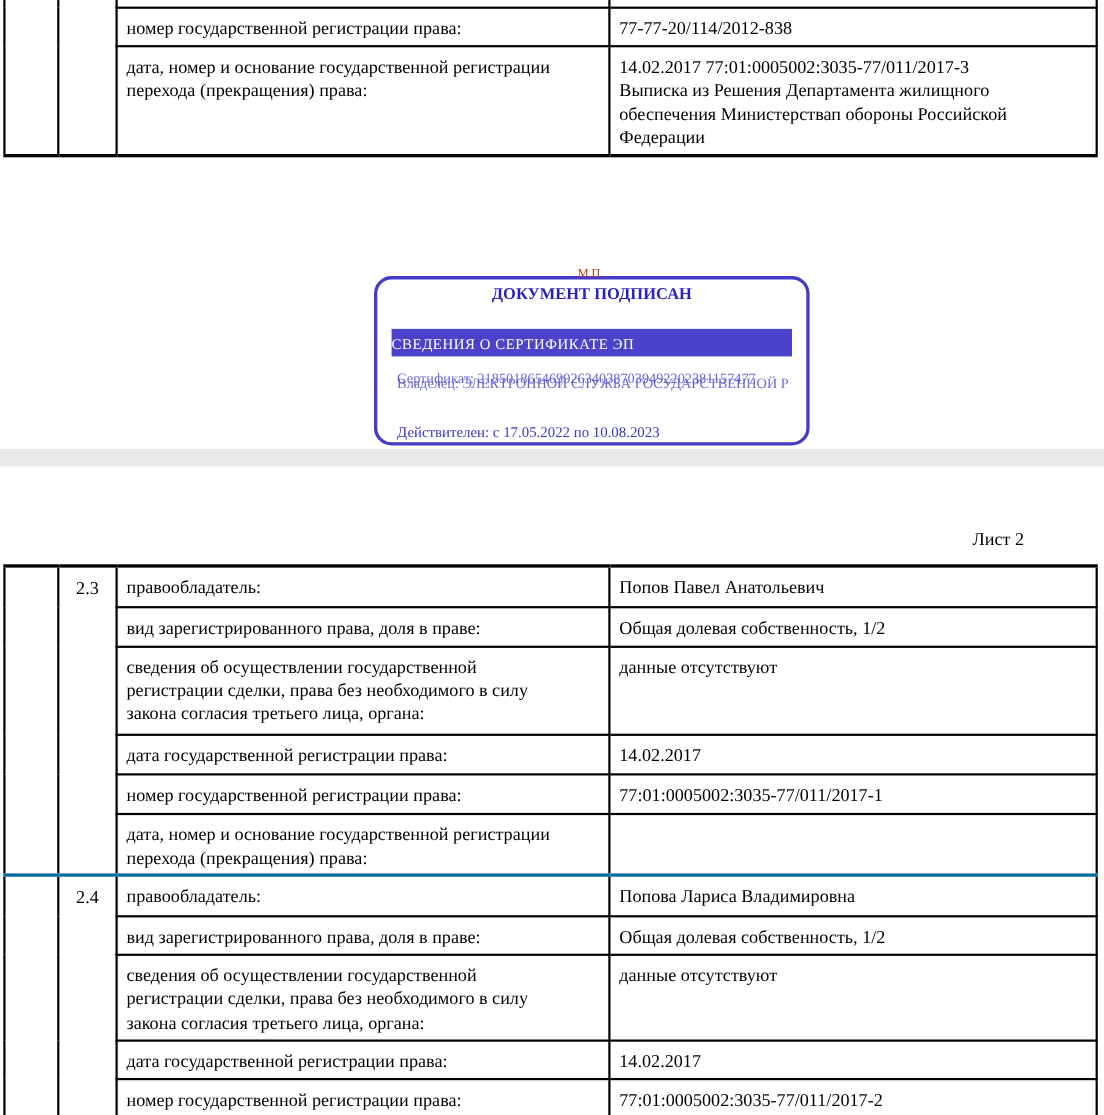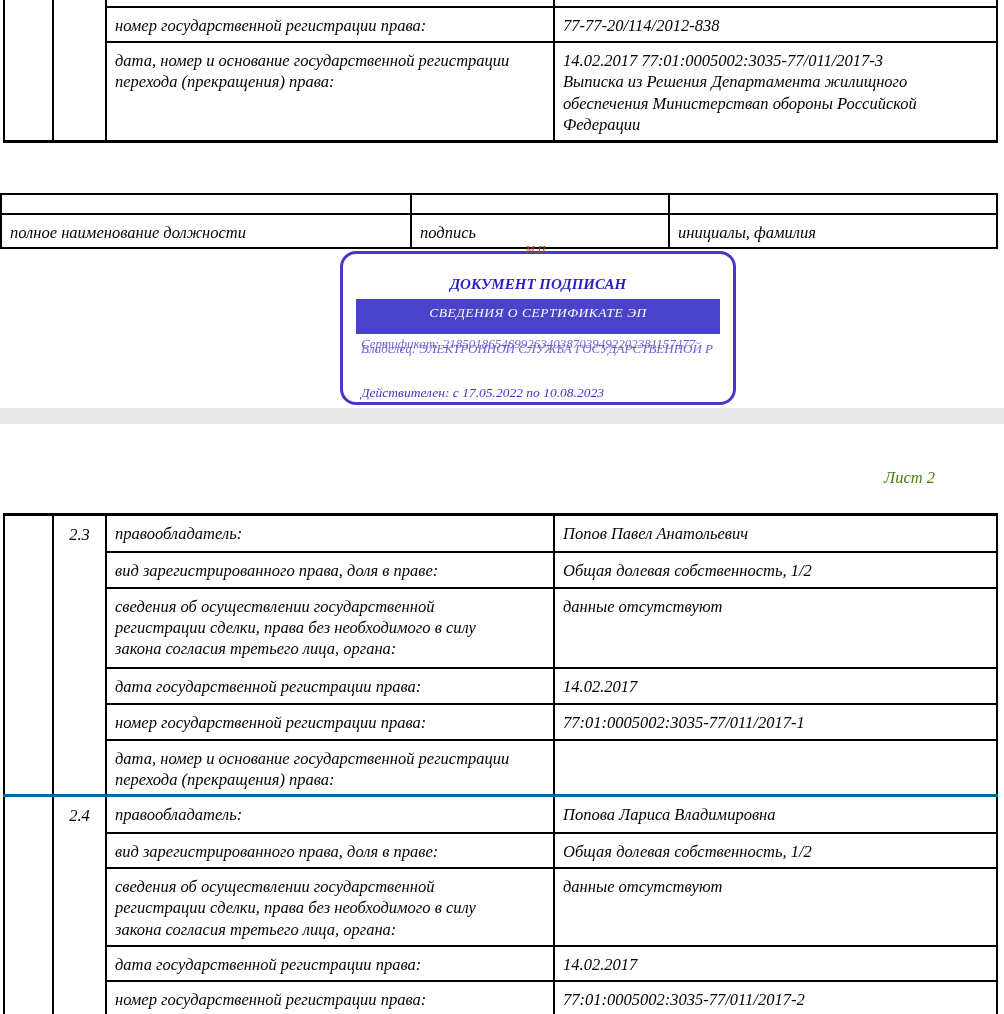--- a/index.html
+++ b/index.html
@@ -1,18 +1,18 @@
 <!DOCTYPE html>
 <html><head>
 <meta charset="utf-8">
 <style>
   html,body{margin:0;padding:0;background:#fff;}
   .page{
     position:relative;width:1004px;height:1014px;overflow:hidden;background:#fff;
-    font-family:"Liberation Serif","DejaVu Serif",serif;color:#000;font-style:italic;
+    font-family:"Liberation Serif","DejaVu Serif",serif;color:#000;
   }
   table.t{border-collapse:collapse;table-layout:fixed;position:absolute;}
   table.t td{border:2px solid #000;vertical-align:top;padding:7px 8px 4px 8px;
     font-size:16.5px;line-height:1.3;white-space:pre-line;overflow:hidden;}
   
   .top-table{left:3px;top:0;width:993px;}
   .top-table tr.sliver td{border-top:none;height:6px;padding:0;}
   .top-table td.c1,.top-table td.c2{border-top:none;padding:0;}
   .top-table tr.last td{border-bottom:3px solid #000;}
   .top-table td.c1{border-bottom:3px solid #000;}
@@ -24,33 +24,33 @@
   .sig-table td{padding:3px 4px;}
   .sig-table tr.r-empty{height:20px;}
   .sig-table tr.r-head{height:27px;}
   
   .stamp{position:absolute;left:340px;top:251px;width:390px;height:148px;
     border:3px solid #4639c8;border-radius:16px;background:#fff;}
   .stamp .mp{position:absolute;top:-11px;left:50%;transform:translateX(-55%);
     font-size:11px;color:#c2410c;background:transparent;line-height:1.1;}
   .stamp .st1,.stamp .st2{position:absolute;left:0;right:0;text-align:center;
     font-weight:bold;color:#2a1fc0;font-size:15px;line-height:1.1;}
-  .stamp .st1{top:22px;}
+  .stamp .st1{top:6px;}
   .stamp .st2{top:24px;}
-  .stamp .sbar{position:absolute;top:45px;left:13px;right:13px;height:35px;
-    background:#4a42cb;color:#ffffff;font-size:13.5px;text-align:center;
+  .stamp .sbar{position:absolute;top:45px;left:13px;right:13px;height:25px;
+    background:#4a42cb;color:#ffffff;font-size:13.5px;
     line-height:27px;letter-spacing:.5px;}
   .stamp .cert{position:absolute;left:18px;right:8px;font-size:13px;line-height:1.1;
     color:rgba(88,80,210,.88);white-space:nowrap;overflow:hidden;}
   .stamp .cert.l1{top:83px;}
   .stamp .cert.l2{top:88px;}
   .stamp .valid{position:absolute;left:18px;top:131px;font-size:13.5px;color:#3d35c6;}
   
   .gray-bar{position:absolute;left:0;top:408px;width:1004px;height:16px;background:#e9e9e9;}
-  .sheet-label{position:absolute;left:884px;top:468px;font-size:16.5px;color:#4d7c0f;}
+  .sheet-label{position:absolute;left:884px;top:480px;font-size:16.5px;color:#000000;}
   
   .reg-table{left:3px;top:513px;width:993px;}
   .reg-table tr.first td{border-top:3px solid #000;}
   .reg-table tr.bsep td{border-top:3px solid #0369a1;}
   .reg-table td.num{font-size:16.5px;padding-top:8px;text-align:center;}
   .reg-table tr.h37{height:37px;}
   .reg-table tr.h36{height:36px;}
   .reg-table tr.h80{height:80px;}
   .reg-table tr.h53{height:53px;}
   .reg-table tr.h35{height:35px;}
@@ -84,39 +84,20 @@
       <td>дата, номер и основание государственной регистрации
 перехода (прекращения) права:</td>
       <td>14.02.2017 77:01:0005002:3035-77/011/2017-3
 Выписка из Решения Департамента жилищного
 обеспечения Министерствап обороны Российской
 Федерации</td>
     </tr>
   </tbody>
     </table>
 
-  <table class="t sig-table">
-    <colgroup>
-        <col style="width:410px">
-        <col style="width:258px">
-        <col style="width:328px">
-      </colgroup>
-    <tbody>
-        <tr class="r-empty">
-      <td></td>
-      <td></td>
-      <td></td>
-    </tr>
-    <tr class="r-head">
-      <td>полное наименование должности</td>
-      <td>подпись</td>
-      <td>инициалы, фамилия</td>
-    </tr>
-  </tbody>
-    </table>
 
   <div class="stamp">
     <div class="mp">М.П.</div>
     <div class="st1">ДОКУМЕНТ ПОДПИСАН</div>
     <div class="sbar">СВЕДЕНИЯ О СЕРТИФИКАТЕ ЭП</div>
     <div class="cert l1">Сертификат: 218501865469926340387039492202381157477</div>
     <div class="cert l2">Владелец: ЭЛЕКТРОННОЙ СЛУЖБА ГОСУДАРСТВЕННОЙ Р</div>
     <div class="valid">Действителен: с 17.05.2022 по 10.08.2023</div>
   </div>
 

